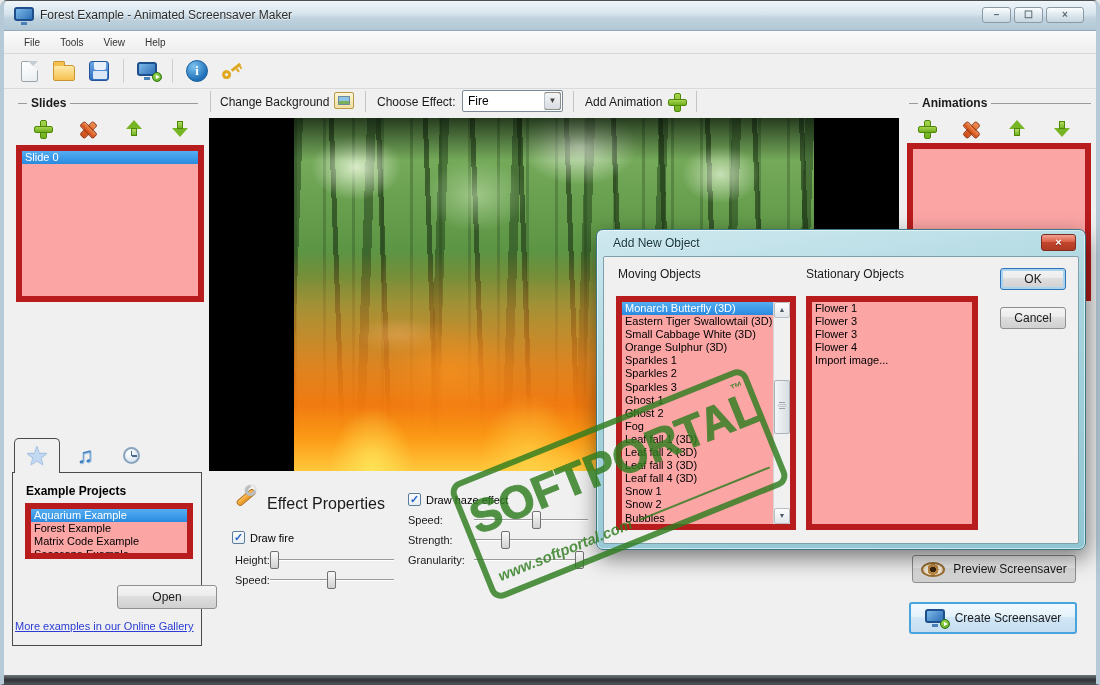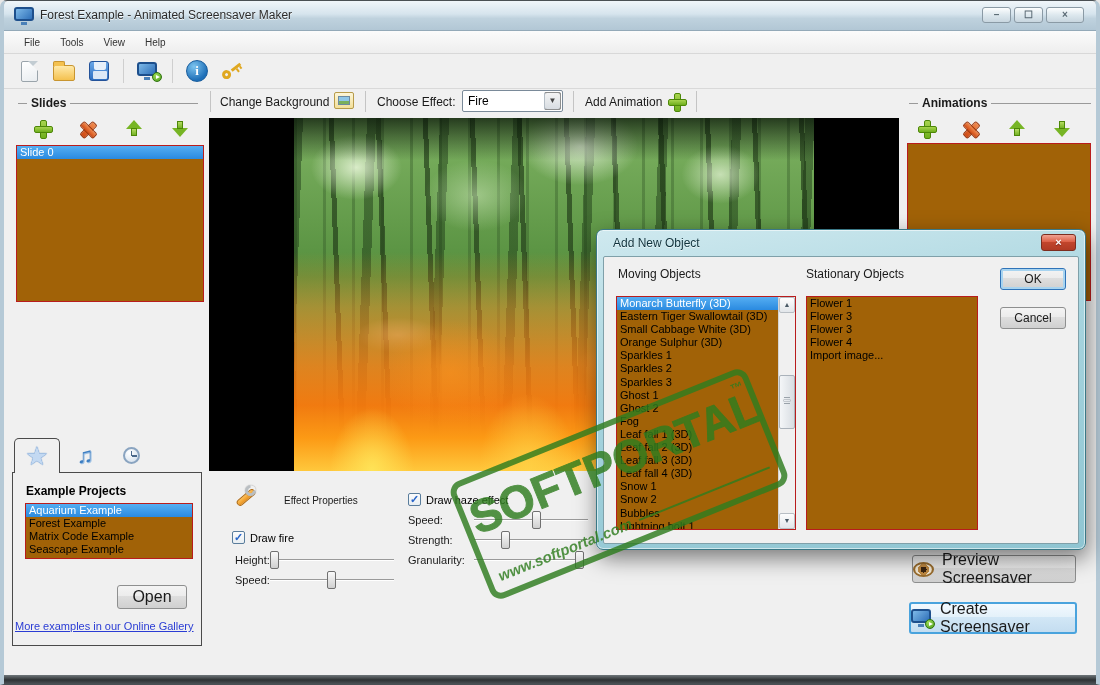--- a/index.html
+++ b/index.html
@@ -74,21 +74,21 @@
   
   .grp{position:absolute;display:flex;align-items:center;gap:4px;}
   .grp .ln{height:1px;background:#9a9a9a;}
   .grp .ln.s{width:9px;}
   .grp .ln.f{flex:1;}
   .grp .cap{font-size:12px;font-weight:bold;color:#1a1a1a;}
   .icorow{position:absolute;display:flex;justify-content:space-between;align-items:center;}
   .icobtn{width:24px;height:20px;display:flex;align-items:center;justify-content:center;}
 
   
-  .listbox{position:absolute;background:#a16207;border:1px solid #b91c1c;overflow:hidden;}
+  .listbox{position:absolute;background:#fca5a5;border:6px solid #b91c1c;overflow:hidden;}
   .listbox .item{font-size:11px;line-height:13.1px;padding:0 3px;white-space:nowrap;color:#000;}
   .listbox .item.selected{background:linear-gradient(#55aef2,#2a8ae0);color:#fff;}
 
   
   .ctl-sep{position:absolute;top:90px;width:1px;height:21px;background:#c4c4c4;}
   .ctl-lbl{position:absolute;font-size:12px;color:#1a1a1a;}
   .combo{position:absolute;left:458px;top:89px;width:101px;height:22px;background:#fff;border:1px solid #7a8a99;border-radius:2px;}
   .combo .val{position:absolute;left:5px;top:3px;font-size:12px;}
   .combo .btn{position:absolute;right:1px;top:1px;bottom:1px;width:17px;background:linear-gradient(#f4f4f4,#d8dde2);border-left:1px solid #b5bec6;text-align:center;font-size:8px;line-height:18px;color:#444;}
 
@@ -122,21 +122,21 @@
   
   .lab{position:absolute;font-size:11px;color:#1a1a1a;}
   .cb{position:absolute;display:flex;align-items:center;gap:5px;}
   .cb .box{width:13px;height:13px;background:linear-gradient(#fcfcfc,#e8eef2);border:1px solid #5a7d9c;border-radius:2px;color:#2a66c9;font-size:11px;font-weight:bold;line-height:11px;text-align:center;}
   .cb .txt{font-size:11px;}
   .slider{position:absolute;height:18px;}
   .slider .track{position:absolute;left:0;right:0;top:8px;height:2px;background:#9a9a9a;border-bottom:1px solid #fff;}
   .slider .thumb{position:absolute;top:0;width:9px;height:18px;margin-left:-4px;background:linear-gradient(#fafafa,#d0d0d0);border:1px solid #707070;border-radius:2px;}
 
   
-  .btn{position:absolute;border:1px solid #8e8f8f;border-radius:3px;background:linear-gradient(#f4f4f4,#ececec 45%,#dedede 46%,#d0d0d0);font-size:16px;color:#1a1a1a;display:flex;align-items:center;justify-content:center;gap:8px;}
+  .btn{position:absolute;border:1px solid #8e8f8f;border-radius:3px;background:linear-gradient(#f4f4f4,#ececec 45%,#dedede 46%,#d0d0d0);font-size:12px;color:#1a1a1a;display:flex;align-items:center;justify-content:center;gap:8px;}
   .btn.primary{border:2px solid #49a3dd;background:linear-gradient(#f2f9fe,#e4f1fa 45%,#d2e7f6 46%,#c4ddf0);}
   .btn.dlgbtn{font-size:12px;}
   .btn.okfocus{border:1px solid #2f73b8;box-shadow:0 0 0 2px #a8d4f0 inset;}
 
   
   .tab{position:absolute;width:46px;height:35px;display:flex;align-items:center;justify-content:center;}
   .tab.active{background:#f0f0f0;border:1px solid #4a4a4a;border-bottom:none;border-radius:5px 5px 0 0;z-index:3;}
   .expanel{position:absolute;left:8px;top:471px;width:190px;height:174px;border:1px solid #4a4a4a;background:#f0f0f0;z-index:2;}
   .exhead{position:absolute;left:13px;top:11px;font-size:12px;font-weight:bold;}
   .gallery-link{position:absolute;left:2px;top:147px;font-size:11px;text-decoration:underline;}
@@ -264,21 +264,21 @@
       </div>
     <div class="expanel">
       <div class="exhead">Example Projects</div>
       <div class="listbox" style="left:12px;top:30px;width:168px;height:56px;">
 
       <div class="item lbl selected">Aquarium Example</div>
           <div class="item lbl">Forest Example</div>
           <div class="item lbl">Matrix Code Example</div>
           <div class="item lbl">Seascape Example</div>
         </div>
-      <div class="btn" style="left:104px;top:112px;width:70px;height:24px;">
+      <div class="btn" style="left:104px;top:112px;width:100px;height:24px;">
           <span>Open</span>
         </div>
       <a class="gallery-link" style="color:#2a3cd4;" href="#">More examples in our Online Gallery</a>
     </div>
 
     <div class="ctl-sep" style="left:206px;"></div>
     <span class="ctl-lbl" style="left:216px;top:94px;">Change Background</span>
     <span class="ic-pic" style="position:absolute;left:330px;top:91px;"></span>
     <div class="ctl-sep" style="left:361px;"></div>
     <span class="ctl-lbl" style="left:373px;top:94px;">Choose Effect:</span>
@@ -326,21 +326,21 @@
         </div>
     </div>
     <div class="listbox" style="left:903px;top:142px;width:184px;height:158px;">
       
     </div>
 
     <span class="ic-wrench" style="position:absolute;left:228px;top:484px;">
         <span class="handle"></span>
         <span class="head"></span>
       </span>
-    <span class="lab" style="left:263px;top:494px;font-size:10px;margin-left:17px;">Effect Properties</span>
+    <span class="lab" style="left:263px;top:494px;font-size:16px;">Effect Properties</span>
 
     <div class="cb" style="left:228px;top:530px;">
       <span class="box">✓</span>
       <span class="txt">Draw fire</span>
     </div>
     <span class="lab" style="left:231px;top:553px;">Height:</span>
     <div class="slider" style="left:266px;top:550px;width:124px;">
         <div class="track"></div>
         <div class="thumb" style="left: 3%;"></div>
       </div>

